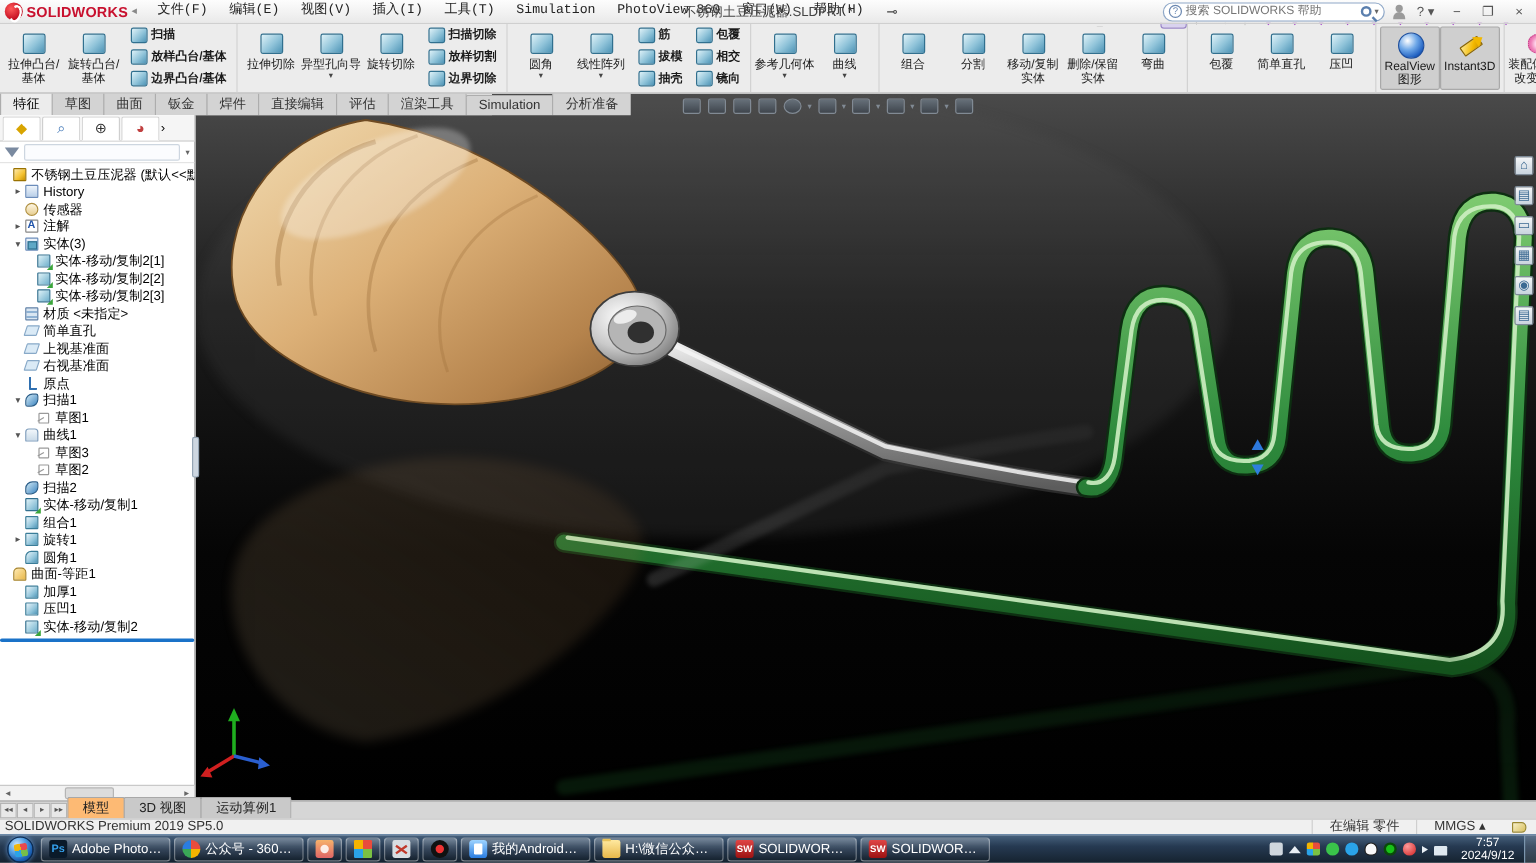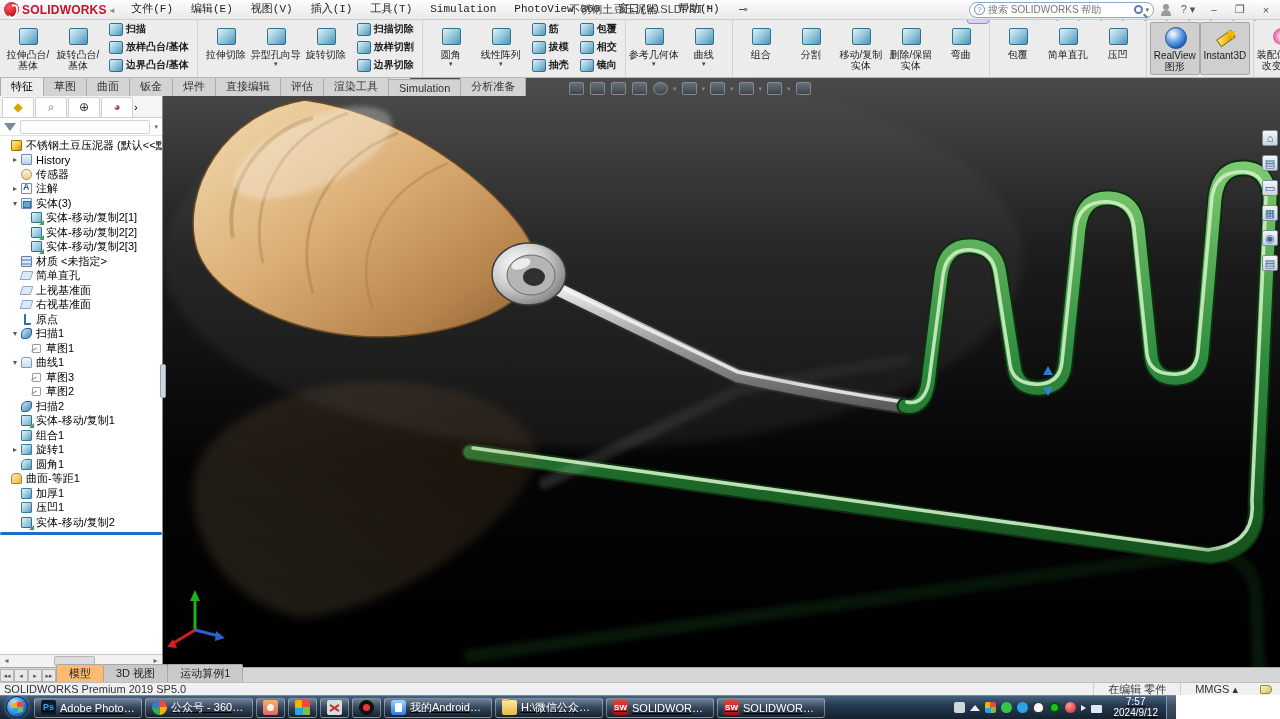--- a/index.html
+++ b/index.html
@@ -179,23 +179,23 @@
   
   #statusbar { position:absolute; top:682px; left:0; width:1280px; height:13px; background:#f0f0f0;
     border-top:1px solid #c0c0c0; display:flex; align-items:center; font-size:11px; color:#333; z-index:60;}
   #statusbar .left { padding-left:4px; }
   #statusbar .right { margin-left:auto; display:flex; align-items:center; gap:0; }
   .st-cell { padding:0 14px; border-left:1px solid #cfcfcf; height:12px; line-height:12px; }
   .tagico { width:12px; height:9px; background:linear-gradient(135deg,#f8f0c8,#d8c060); border:1px solid #9a8830;
     border-radius:1px 4px 4px 1px; margin:0 8px; }
 
   
-  #taskbar { position:absolute; top:695px; left:0; width:1176px; height:24px;
+  #taskbar { position:absolute; top:695px; left:0; width:1280px; height:24px;
     background:linear-gradient(#47617d,#263a52 40%,#15222f); border-top:1px solid #6d8aa8;
-    display:flex; z-index:70;text-decoration:underline; }
+    display:flex; align-items:center; z-index:70; }
   #startorb { width:22px; height:22px; border-radius:50%; margin:0 6px;
     background:radial-gradient(circle at 35% 30%,#cfe8ff,#4f9be0 40%,#1a5eb0 70%,#0c3a74);
     border:1px solid #0a2c55; box-shadow:0 0 4px rgba(120,180,255,.7); position:relative;}
   #startorb::after { content:""; position:absolute; left:5px; top:5px; width:11px; height:11px;
     background:conic-gradient(#e44 0 25%, #7ac143 0 50%, #2aa3e8 0 75%, #f4b400 0); border-radius:2px;
     clip-path:polygon(0 0,100% 0,100% 100%,0 100%); opacity:.95; transform:rotate(-8deg);}
   .taskbtn { height:20px; display:flex; align-items:center; gap:4px; padding:0 6px; margin-right:3px;
     border:1px solid rgba(255,255,255,.35); border-radius:3px; color:#fff; font-size:11px;
     background:linear-gradient(rgba(255,255,255,.28),rgba(255,255,255,.08) 50%,rgba(0,0,0,.1));
     max-width:108px; overflow:hidden; white-space:nowrap; }

